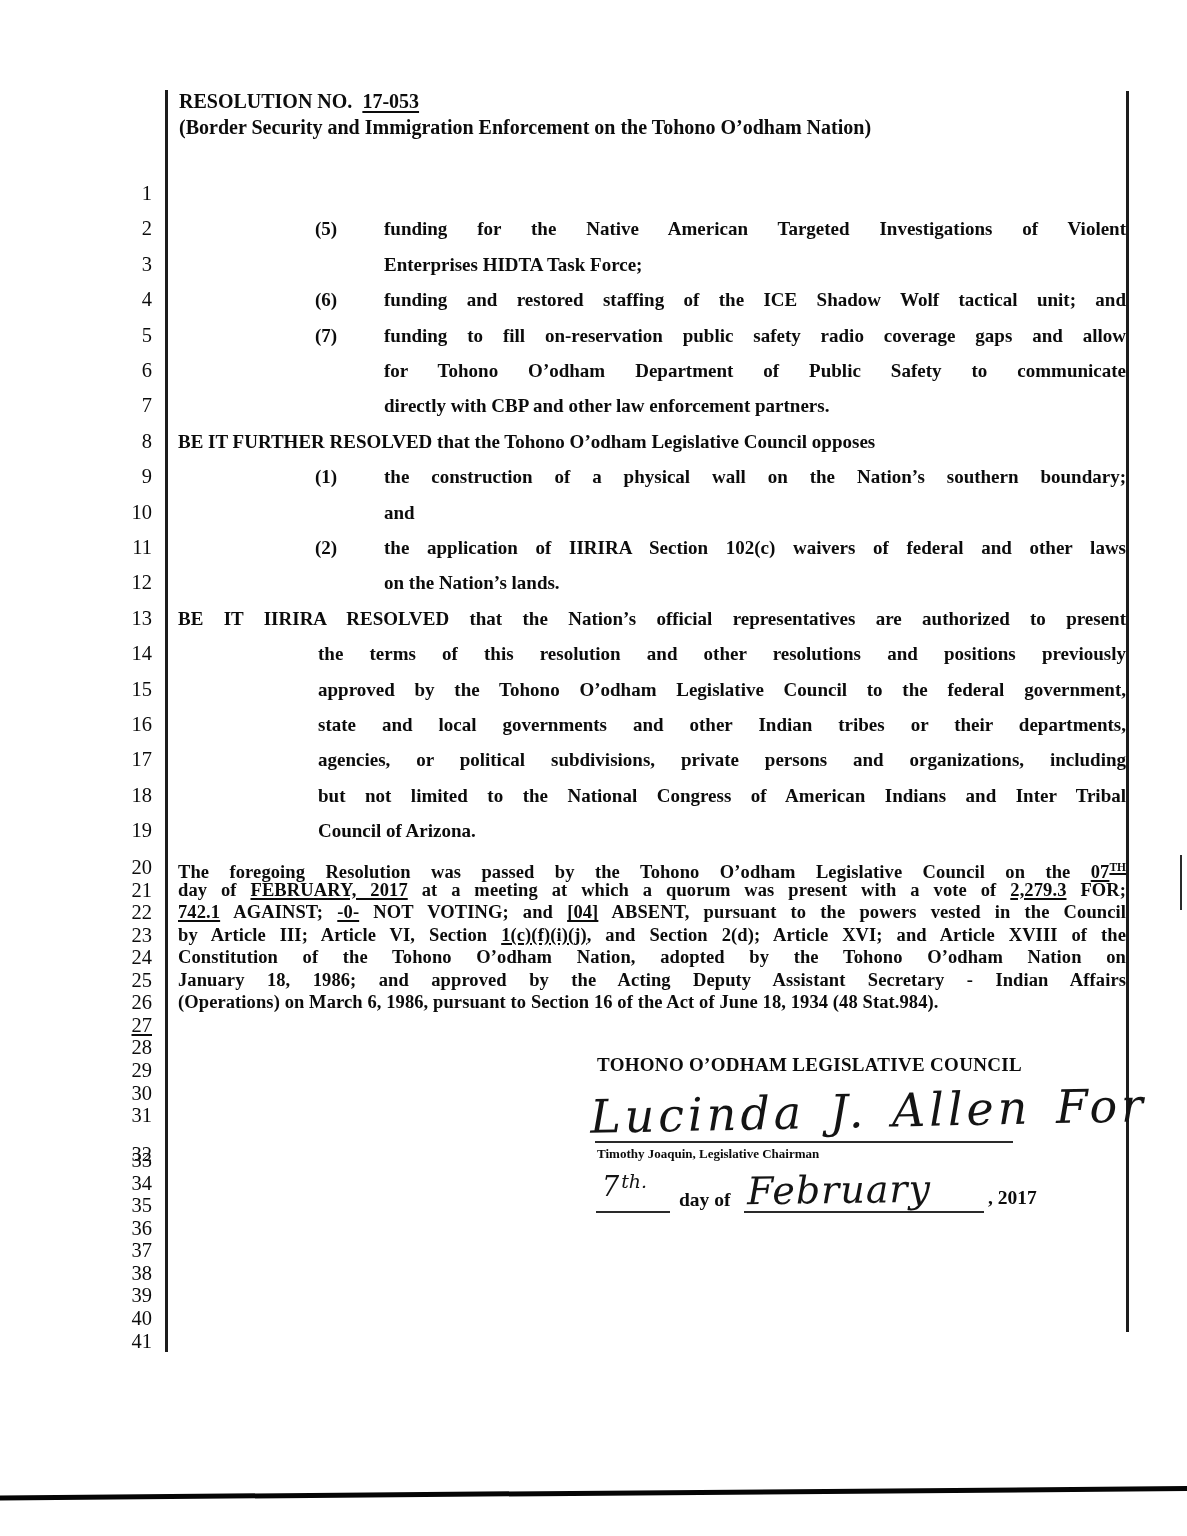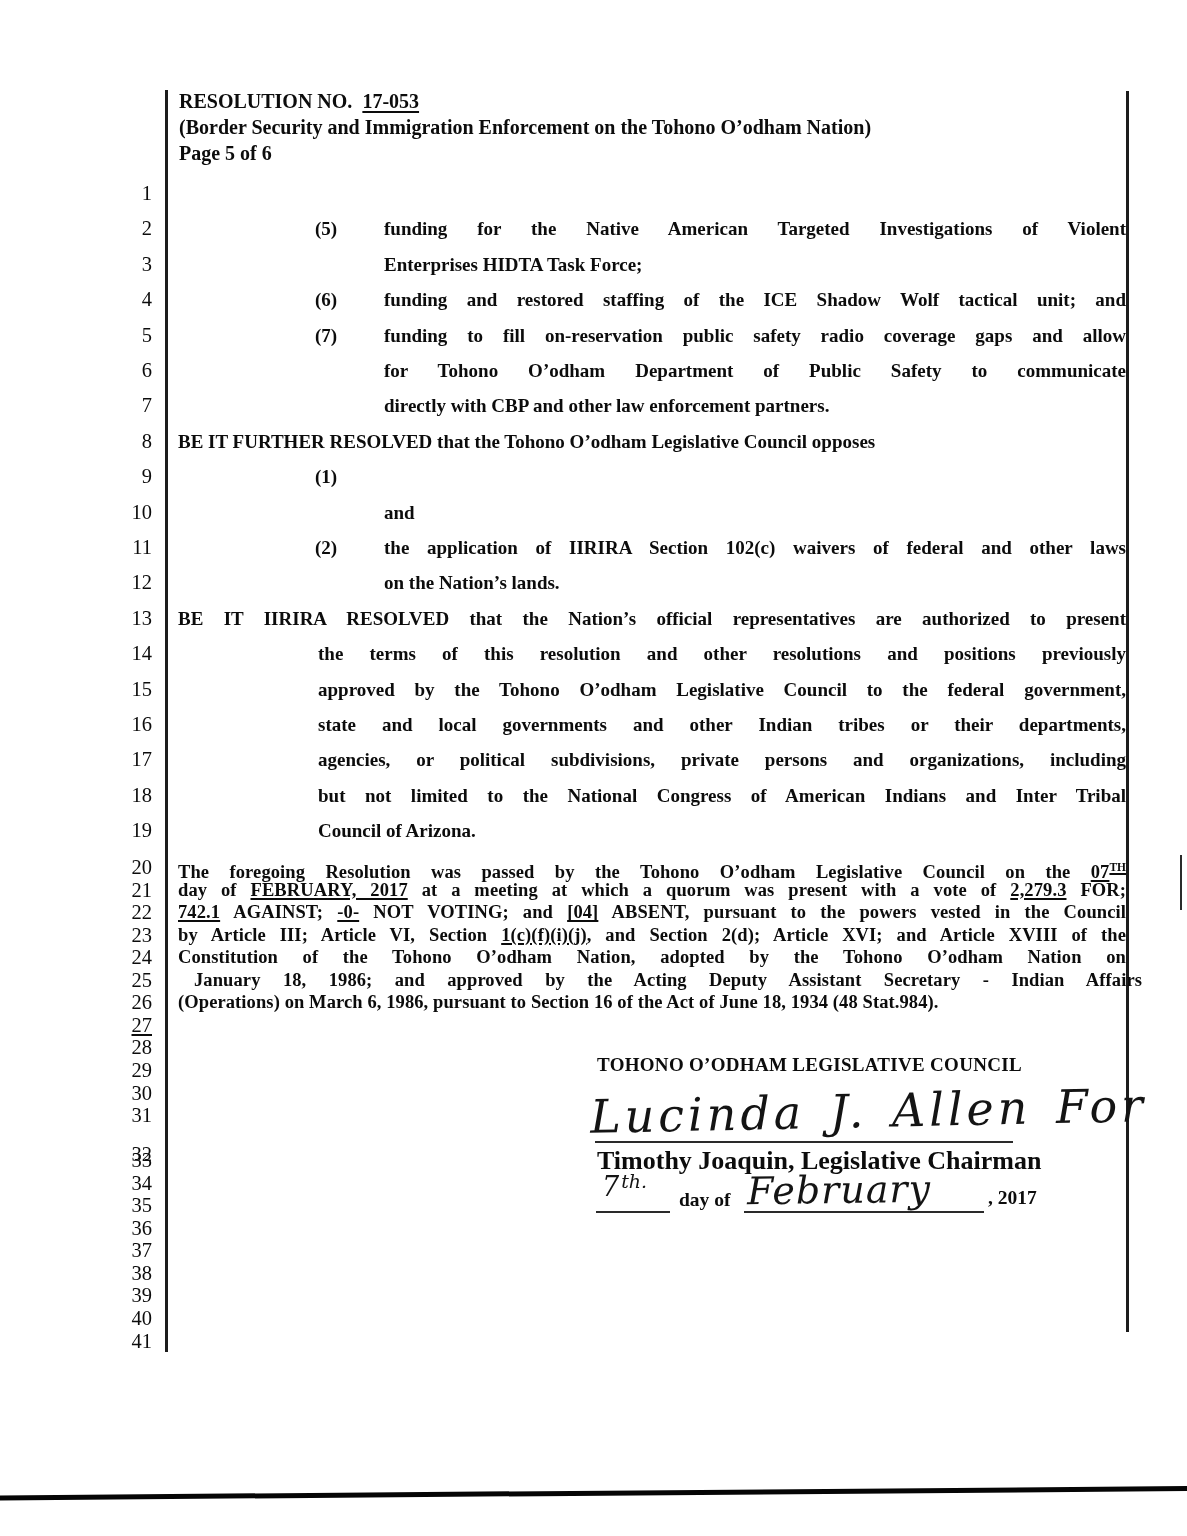--- a/index.html
+++ b/index.html
@@ -16,21 +16,21 @@
   .ind-item{padding-left:206px;box-sizing:border-box;}
   .ind-res{padding-left:140px;box-sizing:border-box;}
   .marker{position:absolute;left:137px;font-weight:bold;}
   .u{text-decoration:underline;text-decoration-thickness:2px;text-underline-offset:2px;}
   .sup{vertical-align:super;font-size:0.62em;letter-spacing:0;}
   .sig-org{position:absolute;left:597px;top:1054px;font-weight:bold;font-size:19px;letter-spacing:0.3px;}
   .sig-script{position:absolute;left:590px;top:1084px;width:560px;font-family:"DejaVu Serif",serif;
       font-style:italic;font-size:46px;letter-spacing:4px;word-spacing:6px;transform:rotate(-1.2deg);
       white-space:nowrap;color:#141414;}
   .sig-line{position:absolute;left:595px;top:1141px;width:418px;height:2px;background:#2a2a2a;}
-  .sig-name{position:absolute;left:597px;top:1146px;font-weight:bold;font-size:26px;}
+  .sig-name{position:absolute;left:597px;top:1146px;font-weight:bold;font-size:13px;}
   .day-script{position:absolute;left:602px;top:1170px;font-family:"DejaVu Serif",serif;font-style:italic;
       font-size:27px;letter-spacing:2px;color:#141414;}
   .day-script .sup{font-size:0.7em;vertical-align:8px;}
   .day-line{position:absolute;left:596px;top:1211px;width:74px;height:2px;background:#2a2a2a;}
   .dayof{position:absolute;left:679px;top:1189px;font-weight:bold;font-size:19.5px;}
   .month-script{position:absolute;left:747px;top:1168px;font-family:"DejaVu Serif",serif;font-style:italic;
       font-size:38px;letter-spacing:1px;transform:rotate(-0.8deg);color:#141414;}
   .month-line{position:absolute;left:744px;top:1211px;width:240px;height:2px;background:#2a2a2a;}
   .year{position:absolute;left:988px;top:1187px;font-weight:bold;font-size:19.5px;}
   .bottom-artifact{position:absolute;left:-6px;top:1486px;width:1200px;height:5px;background:#050505;
@@ -43,21 +43,20 @@
 <div class="page">
 
   <div class="vrule" style="left:165px;top:90px;width:3px;height:1262px;"></div>
   <div class="vrule" style="left:1126px;top:91px;width:3px;height:1241px;"></div>
   <div class="edge-artifact"></div>
   <div class="bottom-artifact"></div>
 
   <div class="hdr">
     <div><span>RESOLUTION NO.</span><span class="num">17-053</span></div>
     <div>(Border Security and Immigration Enforcement on the Tohono O’odham Nation)</div>
-    <div>Page 5 of 6</div>
   </div>
 
   <div>
       <div class="linenum" style="top: 182px;">1</div>
       <div class="linenum" style="top: 217.4px;">2</div>
       <div class="linenum" style="top: 252.8px;">3</div>
       <div class="linenum" style="top: 288.2px;">4</div>
       <div class="linenum" style="top: 323.6px;">5</div>
       <div class="linenum" style="top: 359px;">6</div>
       <div class="linenum" style="top: 394.4px;">7</div>
@@ -97,37 +96,37 @@
       <div class="linenum" style="top: 1329.55px;">41</div>
     </div>
   <div>
       <div class="row dbl ind-item justify" style="top: 217.4px;"><span class="marker">(5)</span><span>funding for the Native American Targeted Investigations of Violent</span></div>
       <div class="row dbl ind-item" style="top: 252.8px;"><span>Enterprises HIDTA Task Force;</span></div>
       <div class="row dbl ind-item justify" style="top: 288.2px;"><span class="marker">(6)</span><span>funding and restored staffing of the ICE Shadow Wolf tactical unit; and</span></div>
       <div class="row dbl ind-item justify" style="top: 323.6px;"><span class="marker">(7)</span><span>funding to fill on-reservation public safety radio coverage gaps and allow</span></div>
       <div class="row dbl ind-item justify" style="top: 359px;"><span>for Tohono O’odham Department of Public Safety to communicate</span></div>
       <div class="row dbl ind-item" style="top: 394.4px;"><span>directly with CBP and other law enforcement partners.</span></div>
       <div class="row dbl" style="top: 429.8px;"><span>BE IT FURTHER RESOLVED that the Tohono O’odham Legislative Council opposes</span></div>
-      <div class="row dbl ind-item justify" style="top: 465.2px;"><span class="marker">(1)</span></div>
+      <div class="row dbl ind-item justify" style="top: 465.2px;"><span class="marker">(1)</span><span>the construction of a physical wall on the Nation’s southern boundary;</span></div>
       <div class="row dbl ind-item" style="top: 500.6px;"><span>and</span></div>
       <div class="row dbl ind-item justify" style="top: 536px;"><span class="marker">(2)</span><span>the application of IIRIRA Section 102(c) waivers of federal and other laws</span></div>
       <div class="row dbl ind-item" style="top: 571.4px;"><span>on the Nation’s lands.</span></div>
       <div class="row dbl justify" style="top: 606.8px;"><span>BE IT IIRIRA RESOLVED that the Nation’s official representatives are authorized to present</span></div>
       <div class="row dbl ind-res justify" style="top: 642.2px;"><span>the terms of this resolution and other resolutions and positions previously</span></div>
       <div class="row dbl ind-res justify" style="top: 677.6px;"><span>approved by the Tohono O’odham Legislative Council to the federal government,</span></div>
       <div class="row dbl ind-res justify" style="top: 713px;"><span>state and local governments and other Indian tribes or their departments,</span></div>
       <div class="row dbl ind-res justify" style="top: 748.4px;"><span>agencies, or political subdivisions, private persons and organizations, including</span></div>
       <div class="row dbl ind-res justify" style="top: 783.8px;"><span>but not limited to the National Congress of American Indians and Inter Tribal</span></div>
       <div class="row dbl ind-res" style="top: 819.2px;"><span>Council of Arizona.</span></div>
       <div class="row sgl justify" style="top: 856px;"><span>The foregoing Resolution was passed by the Tohono O’odham Legislative Council on the </span><span class="u">07</span><span class="u sup">TH</span></div>
       <div class="row sgl justify" style="top: 878.55px;"><span>day of </span><span class="u">FEBRUARY, 2017</span><span> at a meeting at which a quorum was present with a vote of </span><span class="u">2,279.3</span><span> FOR;</span></div>
       <div class="row sgl justify" style="top: 901.1px;"><span class="u">742.1</span><span> AGAINST; </span><span class="u">-0-</span><span> NOT VOTING; and </span><span class="u">[04]</span><span> ABSENT, pursuant to the powers vested in the Council</span></div>
       <div class="row sgl justify" style="top: 923.65px;"><span>by Article III; Article VI, Section </span><span class="u">1(c)(f)(i)(j)</span><span>, and Section 2(d); Article XVI; and Article XVIII of the</span></div>
       <div class="row sgl justify" style="top: 946.2px;"><span>Constitution of the Tohono O’odham Nation, adopted by the Tohono O’odham Nation on</span></div>
-      <div class="row sgl justify" style="top: 968.75px; margin-left: 16px;"><span>January 18, 1986; and approved by the Acting Deputy Assistant Secretary - Indian Affairs</span></div>
+      <div class="row sgl justify" style="top: 968.75px;"><span>January 18, 1986; and approved by the Acting Deputy Assistant Secretary - Indian Affairs</span></div>
       <div class="row sgl" style="top: 991.3px;"><span>(Operations) on March 6, 1986, pursuant to Section 16 of the Act of June 18, 1934 (48 Stat.984).</span></div>
     </div>
 
   <div class="sig-org">TOHONO O’ODHAM LEGISLATIVE COUNCIL</div>
   <div class="sig-script">Lucinda J. Allen For</div>
   <div class="sig-line"></div>
   <div class="sig-name">Timothy Joaquin, Legislative Chairman</div>
   <div class="day-script"><span>7</span><span class="sup">th.</span></div>
   <div class="day-line"></div>
   <div class="dayof">day of</div>

